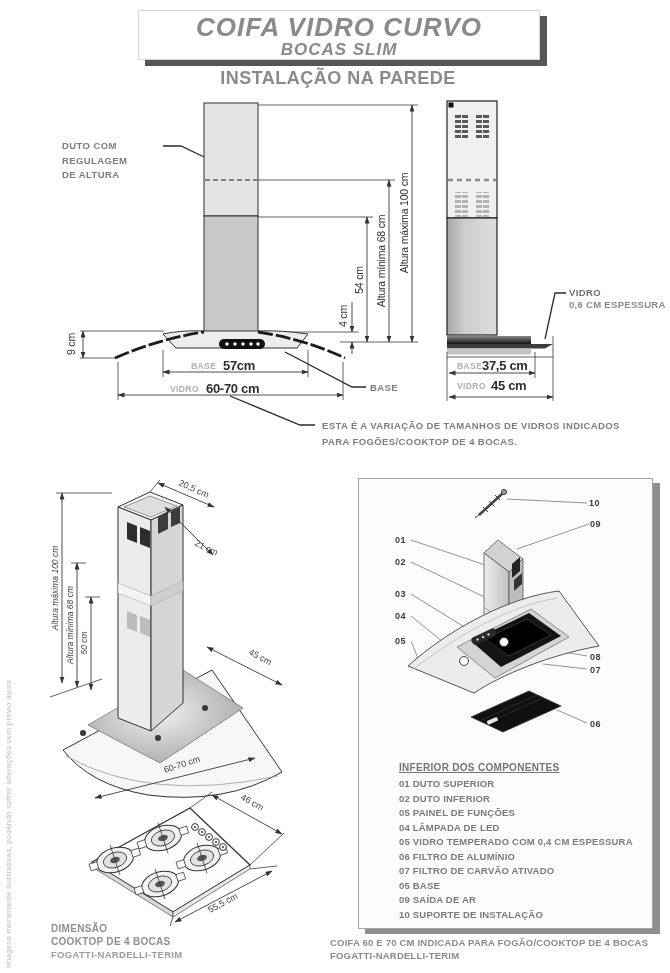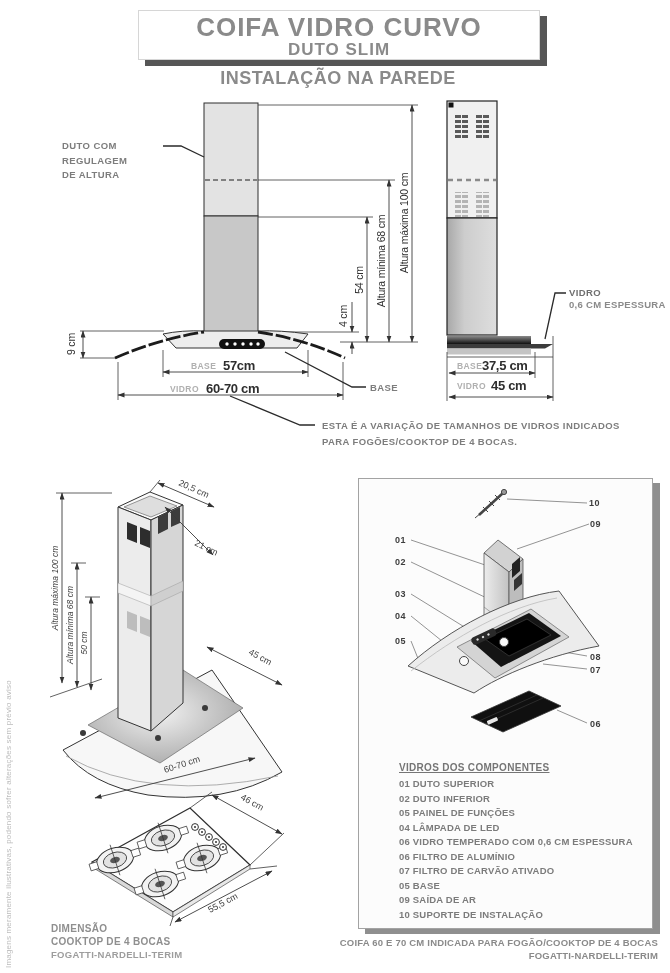--- a/index.html
+++ b/index.html
@@ -1,21 +1,21 @@
 <!DOCTYPE html>
 <html><head>
 <meta charset="utf-8">
 <style>
   html,body{margin:0;padding:0;}
   body{width:670px;height:973px;background:#fff;position:relative;overflow:hidden;
        font-family:"Liberation Sans",sans-serif;}
   .abs{position:absolute;}
   
   .title-box{left:138px;top:10px;width:400px;height:48px;background:#fff;
-    border:1px solid #d6d6d6;box-shadow:7px 6px 0 #565656;text-align:center;}
+    border:1px solid #d6d6d6;box-shadow:7px 6px 0 #565656;text-align:center;font-style:italic;}
   .title-l1{font-size:26px;font-weight:bold;color:#8a8a8a;letter-spacing:1px;line-height:28px;margin-top:2px;}
   .title-l2{font-size:17px;font-weight:bold;color:#8a8a8a;letter-spacing:1px;line-height:17px;}
   .subtitle{left:138px;top:68px;width:400px;text-align:center;font-size:18px;font-weight:bold;
     color:#8a8a8a;letter-spacing:.5px;}
   
   .watermark{left:4px;top:968px;transform-origin:0 0;transform:rotate(-90deg);
     font-size:8px;color:#bdbdbd;white-space:nowrap;letter-spacing:.2px;}
   
   text{font-family:"Liberation Sans",sans-serif;}
   .dimtext{font-size:10.5px;fill:#2f2f2f;letter-spacing:-0.2px;}
@@ -34,31 +34,31 @@
   .panel{left:358px;top:478px;width:293px;height:449px;background:#fcfcfc;
     border:1px solid #a3a3a3;box-shadow:7px 5px 0 #8f8f8f;}
   .legend{position:absolute;left:40px;top:283px;width:240px;}
   .legend-title{font-size:10px;font-weight:bold;color:#757575;letter-spacing:.3px;
     text-decoration:underline;margin-bottom:4px;}
   .legend-item{font-size:9.5px;font-weight:bold;color:#7b7b7b;letter-spacing:.2px;line-height:14.5px;}
   
   .caption-left{left:45px;top:922px;font-size:10px;font-weight:bold;color:#8f8f8f;
     line-height:13px;letter-spacing:.3px;margin-left:6px;}
   .caption-left .l3{color:#9d9d9d;font-size:9.5px;}
-  .footer-right{left:330px;top:936px;width:328px;text-align:right;font-size:9.5px;
+  .footer-right{left:330px;top:936px;width:328px;font-size:9.5px;
     font-weight:bold;color:#8a8a8a;line-height:13px;letter-spacing:.2px;}
 </style>
 </head>
 <body>
 
 <div class="abs watermark">Imagens meramente ilustrativas, podendo sofrer alterações sem prévio aviso</div>
 
 <div class="abs title-box">
   <div class="title-l1">COIFA VIDRO CURVO</div>
-  <div class="title-l2">DUTO SLIM</div>
+  <div class="title-l2">BOCAS SLIM</div>
 </div>
 <div class="abs subtitle">INSTALAÇÃO NA PAREDE</div>
 
 <svg class="abs" style="left:0;top:80px;" width="670" height="390" viewBox="0 0 670 390">
   <defs>
     <marker id="ah1" markerWidth="8" markerHeight="6" refX="6.5" refY="2.5" orient="auto-start-reverse" markerUnits="userSpaceOnUse">
       <path d="M0,0 L7,2.5 L0,5 Z" fill="#333"></path>
     </marker>
     <linearGradient id="gradSideDuct" x1="0" y1="0" x2="1" y2="0">
       <stop offset="0" stop-color="#a8a8a8"></stop>
@@ -410,26 +410,26 @@
       <text class="callout-num" x="36" y="165">05</text>
       <text class="callout-num" x="231" y="248">06</text>
       <text class="callout-num" x="231" y="194">07</text>
       <text class="callout-num" x="231" y="181">08</text>
       <text class="callout-num" x="231" y="48">09</text>
       <text class="callout-num" x="230" y="27">10</text>
     </g>
   </svg>
 
   <div class="legend">
-    <div class="legend-title">VIDROS DOS COMPONENTES</div>
+    <div class="legend-title">INFERIOR DOS COMPONENTES</div>
     <div class="legend-item">01 DUTO SUPERIOR</div>
     <div class="legend-item">02 DUTO INFERIOR</div>
     <div class="legend-item">05 PAINEL DE FUNÇÕES</div>
     <div class="legend-item">04 LÂMPADA DE LED</div>
-    <div class="legend-item">06 VIDRO TEMPERADO COM 0,6 CM ESPESSURA</div>
+    <div class="legend-item">05 VIDRO TEMPERADO COM 0,4 CM ESPESSURA</div>
     <div class="legend-item">06 FILTRO DE ALUMÍNIO</div>
     <div class="legend-item">07 FILTRO DE CARVÃO ATIVADO</div>
     <div class="legend-item">05 BASE</div>
     <div class="legend-item">09 SAÍDA DE AR</div>
     <div class="legend-item">10 SUPORTE DE  INSTALAÇÃO</div>
   </div>
 </div>
 
 <div class="abs caption-left">
   <div>DIMENSÃO</div>

